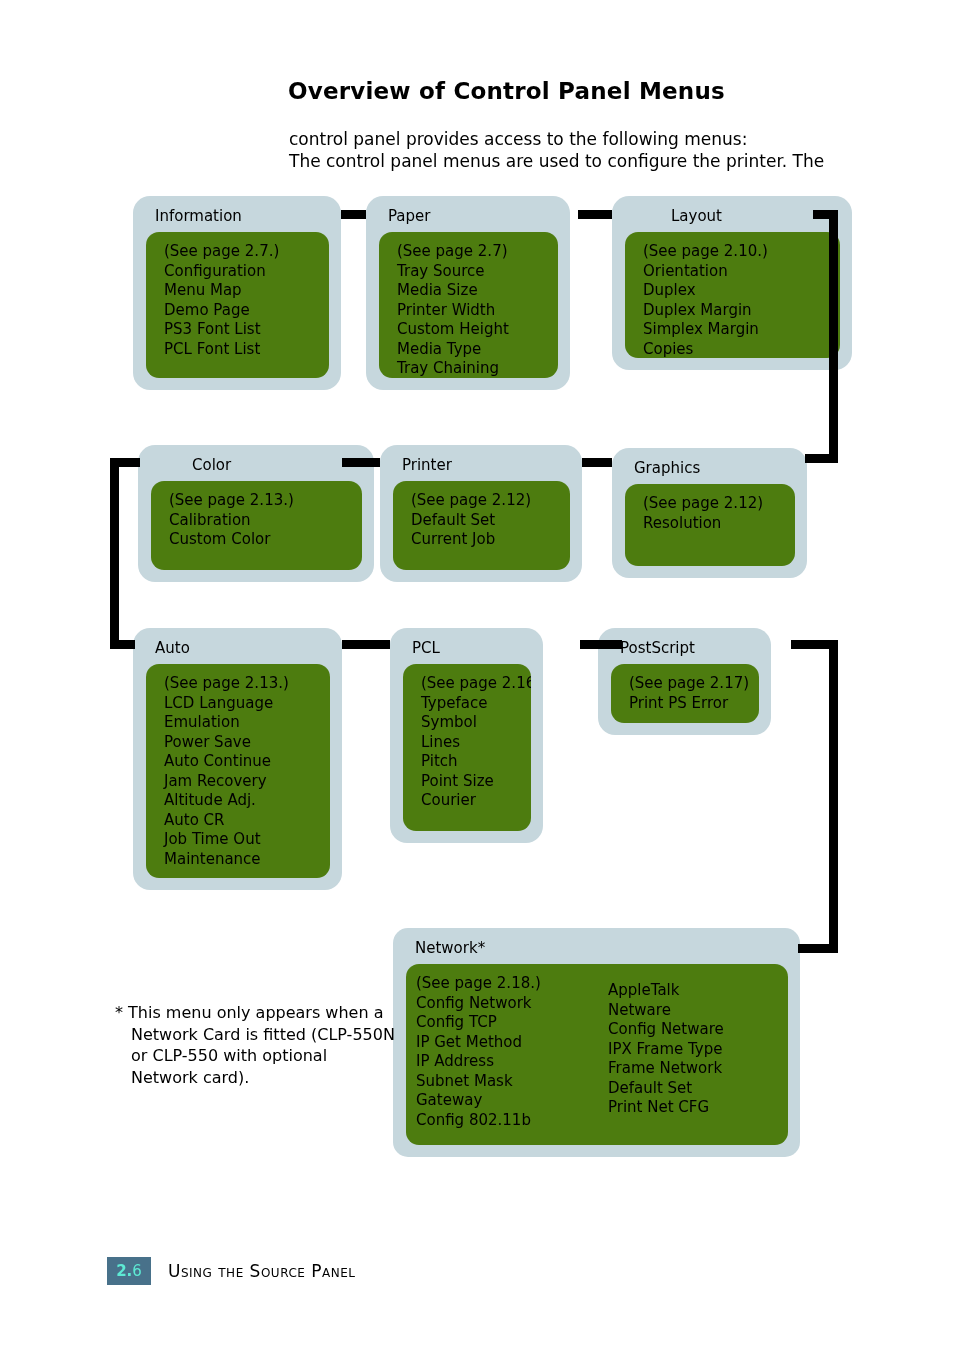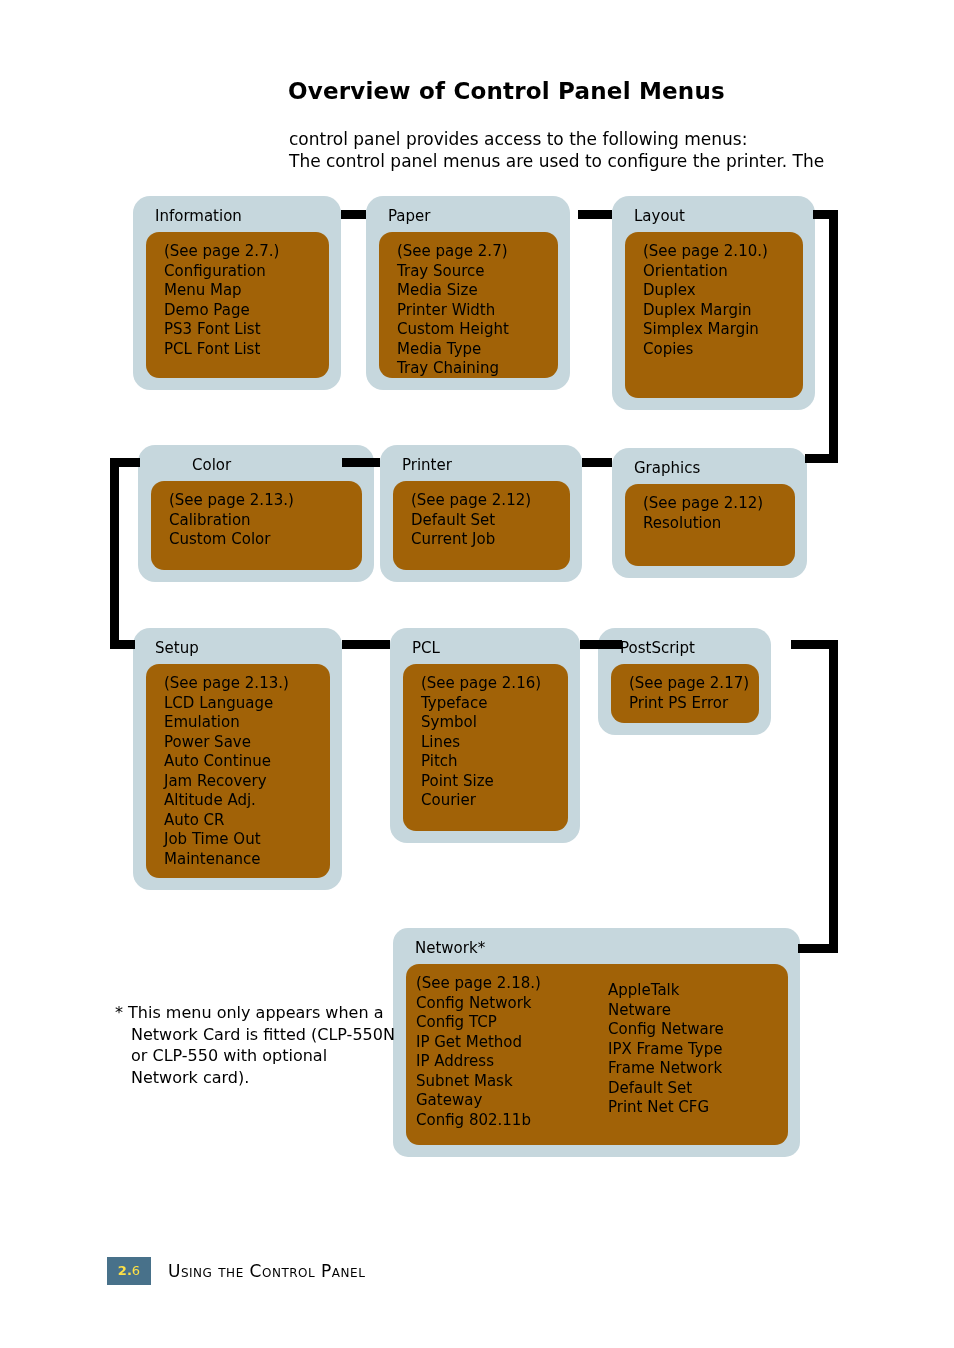--- a/index.html
+++ b/index.html
@@ -12,38 +12,38 @@
     position:absolute; left:288px; top:78px;
     font-size:23px; font-weight:bold; letter-spacing:0.2px; white-space:nowrap;
   }
   .intro { position:absolute; left:289px; top:128px; font-size:17px; line-height:22px; }
   .intro div { white-space:nowrap; }
 
   .menu-box { position:absolute; background:#c6d7dd; border-radius:17px; }
   .menu-box .hdr { padding:11px 0 0 22px; font-size:15px; white-space:nowrap; }
   .menu-box .inner {
     position:absolute; left:13px; right:12px; top:36px; bottom:12px;
-    background:#a16207; border-radius:13px; padding:10px 0 0 18px;
+    background:#4d7c0f; border-radius:13px; padding:10px 0 0 18px;
     font-size:15px; line-height:19.5px; overflow:hidden;
   }
   .mi { white-space:nowrap; }
 
   .inner.net { display:flex; padding-left:10px; }
   .net-col-left { width:192px; }
   .net-col-right { margin-top:7px; }
 
   .conn { position:absolute; background:#000000; }
 
   .footnote { position:absolute; left:115px; top:1002px; font-size:16px; line-height:21.5px; }
   .footnote .mi:not(:first-child) { padding-left:16px; }
 
   .footer { position:absolute; left:107px; top:1257px; display:flex; align-items:center; }
   .badge {
     display:inline-block; width:44px; height:28px; background:#48718a;
-    color:#fde047; font-size:13px; text-align:center; line-height:28px;
+    color:#5eead4; font-size:15px; text-align:center; line-height:28px;
   }
   .badge b { font-weight:bold; }
   .footer-label {
     margin-left:17px; font-variant:small-caps; font-size:17px;
     letter-spacing:0.5px; white-space:nowrap;
   }
 </style>
 </head>
 <body>
 
@@ -72,21 +72,21 @@
     <div class="inner">
         <div class="mi">(See page 2.7)</div>
         <div class="mi">Tray Source</div>
         <div class="mi">Media Size</div>
         <div class="mi">Printer Width</div>
         <div class="mi">Custom Height</div>
         <div class="mi">Media Type</div>
         <div class="mi">Tray Chaining</div>
       </div>
   </div>
-  <div class="menu-box" style="left:612px;top:196px;width:203px;height:214px;">
+  <div class="menu-box" style="left:612px;top:196px;width:203px;height:174px;padding-left:37px;">
     <div class="hdr">Layout</div>
     <div class="inner">
         <div class="mi">(See page 2.10.)</div>
         <div class="mi">Orientation</div>
         <div class="mi">Duplex</div>
         <div class="mi">Duplex Margin</div>
         <div class="mi">Simplex Margin</div>
         <div class="mi">Copies</div>
       </div>
   </div>
@@ -109,35 +109,35 @@
   </div>
   <div class="menu-box" style="left:612px;top:448px;width:195px;height:130px;">
     <div class="hdr">Graphics</div>
     <div class="inner">
         <div class="mi">(See page 2.12)</div>
         <div class="mi">Resolution</div>
       </div>
   </div>
 
   <div class="menu-box" style="left:133px;top:628px;width:209px;height:262px;">
-    <div class="hdr">Setup</div>
+    <div class="hdr">Auto</div>
     <div class="inner">
         <div class="mi">(See page 2.13.)</div>
         <div class="mi">LCD Language</div>
         <div class="mi">Emulation</div>
         <div class="mi">Power Save</div>
         <div class="mi">Auto Continue</div>
         <div class="mi">Jam Recovery</div>
         <div class="mi">Altitude Adj.</div>
         <div class="mi">Auto CR</div>
         <div class="mi">Job Time Out</div>
         <div class="mi">Maintenance</div>
       </div>
   </div>
-  <div class="menu-box" style="left:390px;top:628px;width:190px;height:215px;">
+  <div class="menu-box" style="left:390px;top:628px;width:153px;height:215px;">
     <div class="hdr">PCL</div>
     <div class="inner">
         <div class="mi">(See page 2.16)</div>
         <div class="mi">Typeface</div>
         <div class="mi">Symbol</div>
         <div class="mi">Lines</div>
         <div class="mi">Pitch</div>
         <div class="mi">Point Size</div>
         <div class="mi">Courier</div>
       </div>
@@ -193,16 +193,16 @@
 
   <div class="footnote">
       <div class="mi">* This menu only appears when a</div>
       <div class="mi">Network Card is fitted (CLP-550N</div>
       <div class="mi">or CLP-550 with optional</div>
       <div class="mi">Network card).</div>
     </div>
 
   <div class="footer">
     <span class="badge"><b>2.</b><span>6</span></span>
-    <span class="footer-label">Using the Control Panel</span>
+    <span class="footer-label">Using the Source Panel</span>
   </div>
 
 </div>
 
 </body></html>

